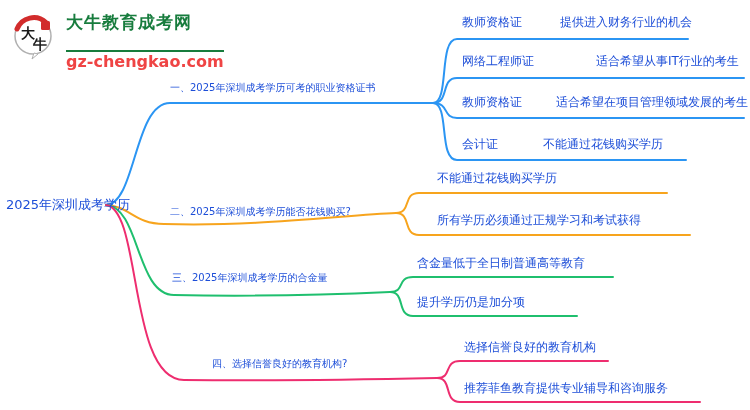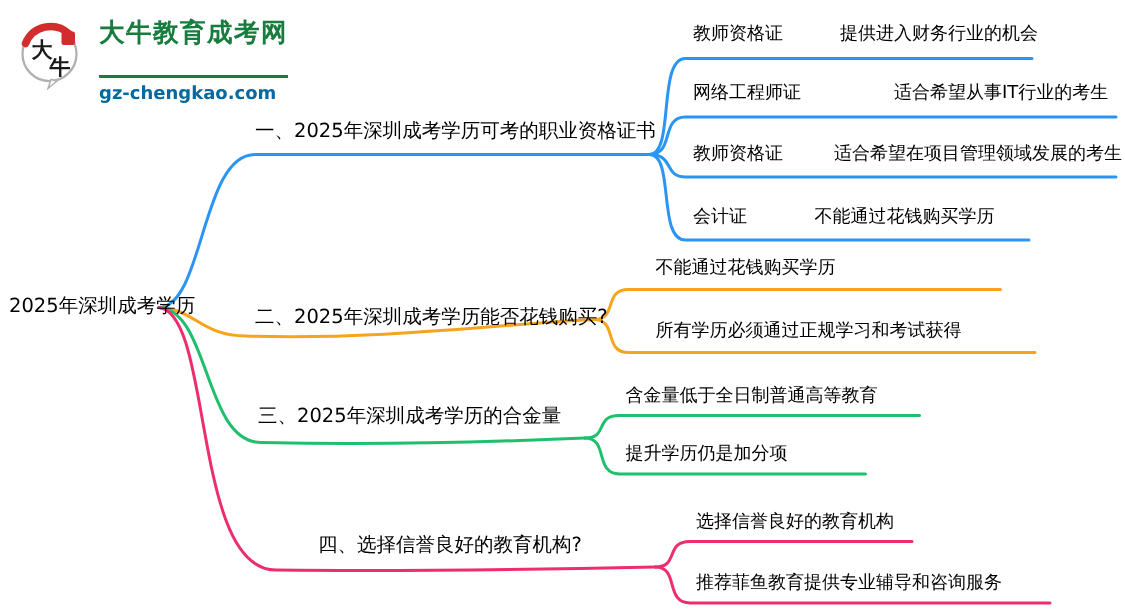--- a/index.html
+++ b/index.html
@@ -3,31 +3,31 @@
 <meta charset="utf-8">
 <style>
   html,body{margin:0;padding:0;}
   body{
     width:750px;height:410px;position:relative;overflow:hidden;
     background:#ffffff;font-family:"DejaVu Sans","Liberation Sans",sans-serif;
   }
   #connectors{position:absolute;left:0;top:0;z-index:1;}
   .lbl{
     position:absolute;z-index:2;white-space:nowrap;
-    color:#000000;font-size:12px;line-height:16px;
+    color:#1d4ed8;font-size:12px;line-height:16px;
   }
   .root-lbl{font-size:13px;}
-  .title-lbl{font-size:13px;}
+  .title-lbl{font-size:10px;}
   .logo{position:absolute;left:10px;top:12px;z-index:3;display:flex;align-items:flex-start;}
   .logo-text{margin-left:6px;}
   .logo-name{
     color:#177c3d;font-size:17px;font-weight:bold;letter-spacing:1px;
     border-bottom:2px solid #177c3d;padding-bottom:18px;line-height:20px;
   }
-  .logo-url{color:#0369a1;font-size:12px;font-weight:bold;line-height:16px;margin-top:2px;}
+  .logo-url{color:#ef4444;font-size:16px;font-weight:bold;line-height:16px;margin-top:2px;}
   svg text{font-family:"DejaVu Serif","Liberation Serif",serif;}
 </style>
 </head>
 <body>
 
 <svg id="connectors" width="750" height="410" viewBox="0 0 750 410">
   <g fill="none" stroke-width="2" stroke-linecap="round">
 
     <g stroke="#2b95f3">
       <path d="M106,205 C136,204 134,103 170,103 L433,103"></path>

